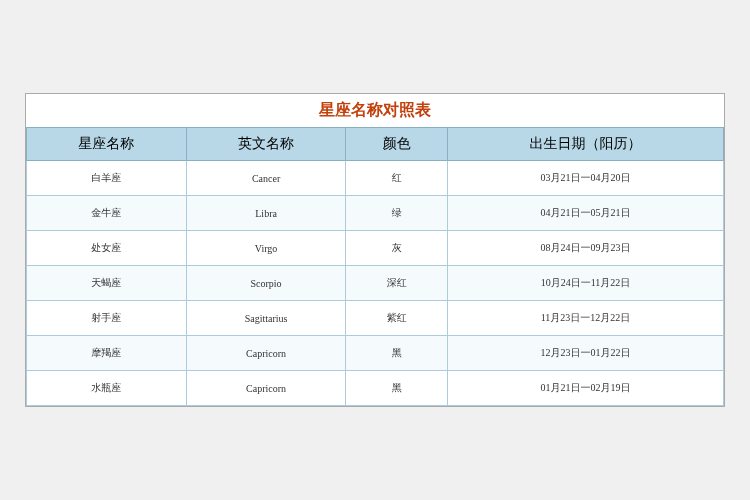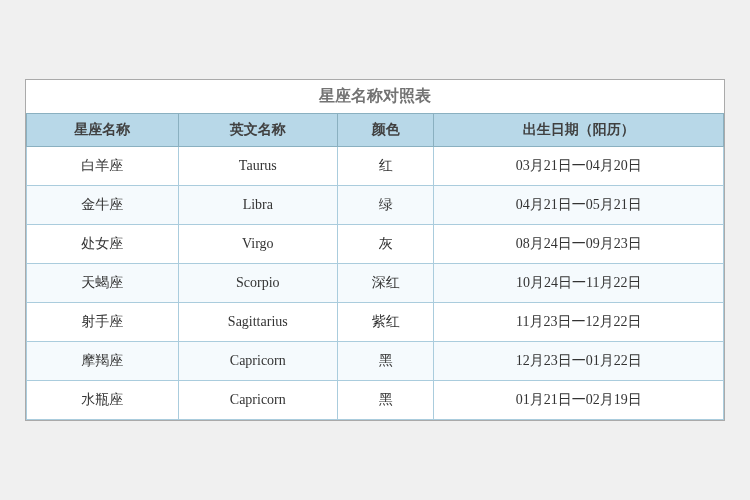--- a/index.html
+++ b/index.html
@@ -20,45 +20,45 @@
       width: 700px;
       background: #fff;
       border: 1px solid #aaa;
     }
 
     .title {
       text-align: center;
       font-size: 16px;
       font-weight: bold;
       padding: 6px 0;
-      color: #737373;
+      color: #c2410c;
       background: #fff;
     }
 
     table {
       width: 100%;
       border-collapse: collapse;
     }
 
     thead tr th {
       background-color: #b8d8e8;
       border: 1px solid #8ab0c0;
       padding: 7px 10px;
       text-align: center;
-      font-weight: bold;
-      color: #404040;
+      font-weight: normal;
+      color: #000000;
       font-size: 14px;
     }
 
     tbody tr td {
       border: 1px solid #aaccdd;
       padding: 10px 10px;
       text-align: center;
       color: #333;
-      font-size: 14px;
+      font-size: 10px;
     }
 
     tbody tr:nth-child(even) td {
       background-color: #f5fafd;
     }
 
     tbody tr:nth-child(odd) td {
       background-color: #ffffff;
     }
 
@@ -76,21 +76,21 @@
       <tr>
         <th>星座名称</th>
         <th>英文名称</th>
         <th>颜色</th>
         <th>出生日期（阳历）</th>
       </tr>
     </thead>
     <tbody id="table-body">
     <tr>
           <td>白羊座</td>
-          <td>Taurus</td>
+          <td>Cancer</td>
           <td>红</td>
           <td>03月21日一04月20日</td>
         </tr>
         <tr>
           <td>金牛座</td>
           <td>Libra</td>
           <td>绿</td>
           <td>04月21日一05月21日</td>
         </tr>
         <tr>

